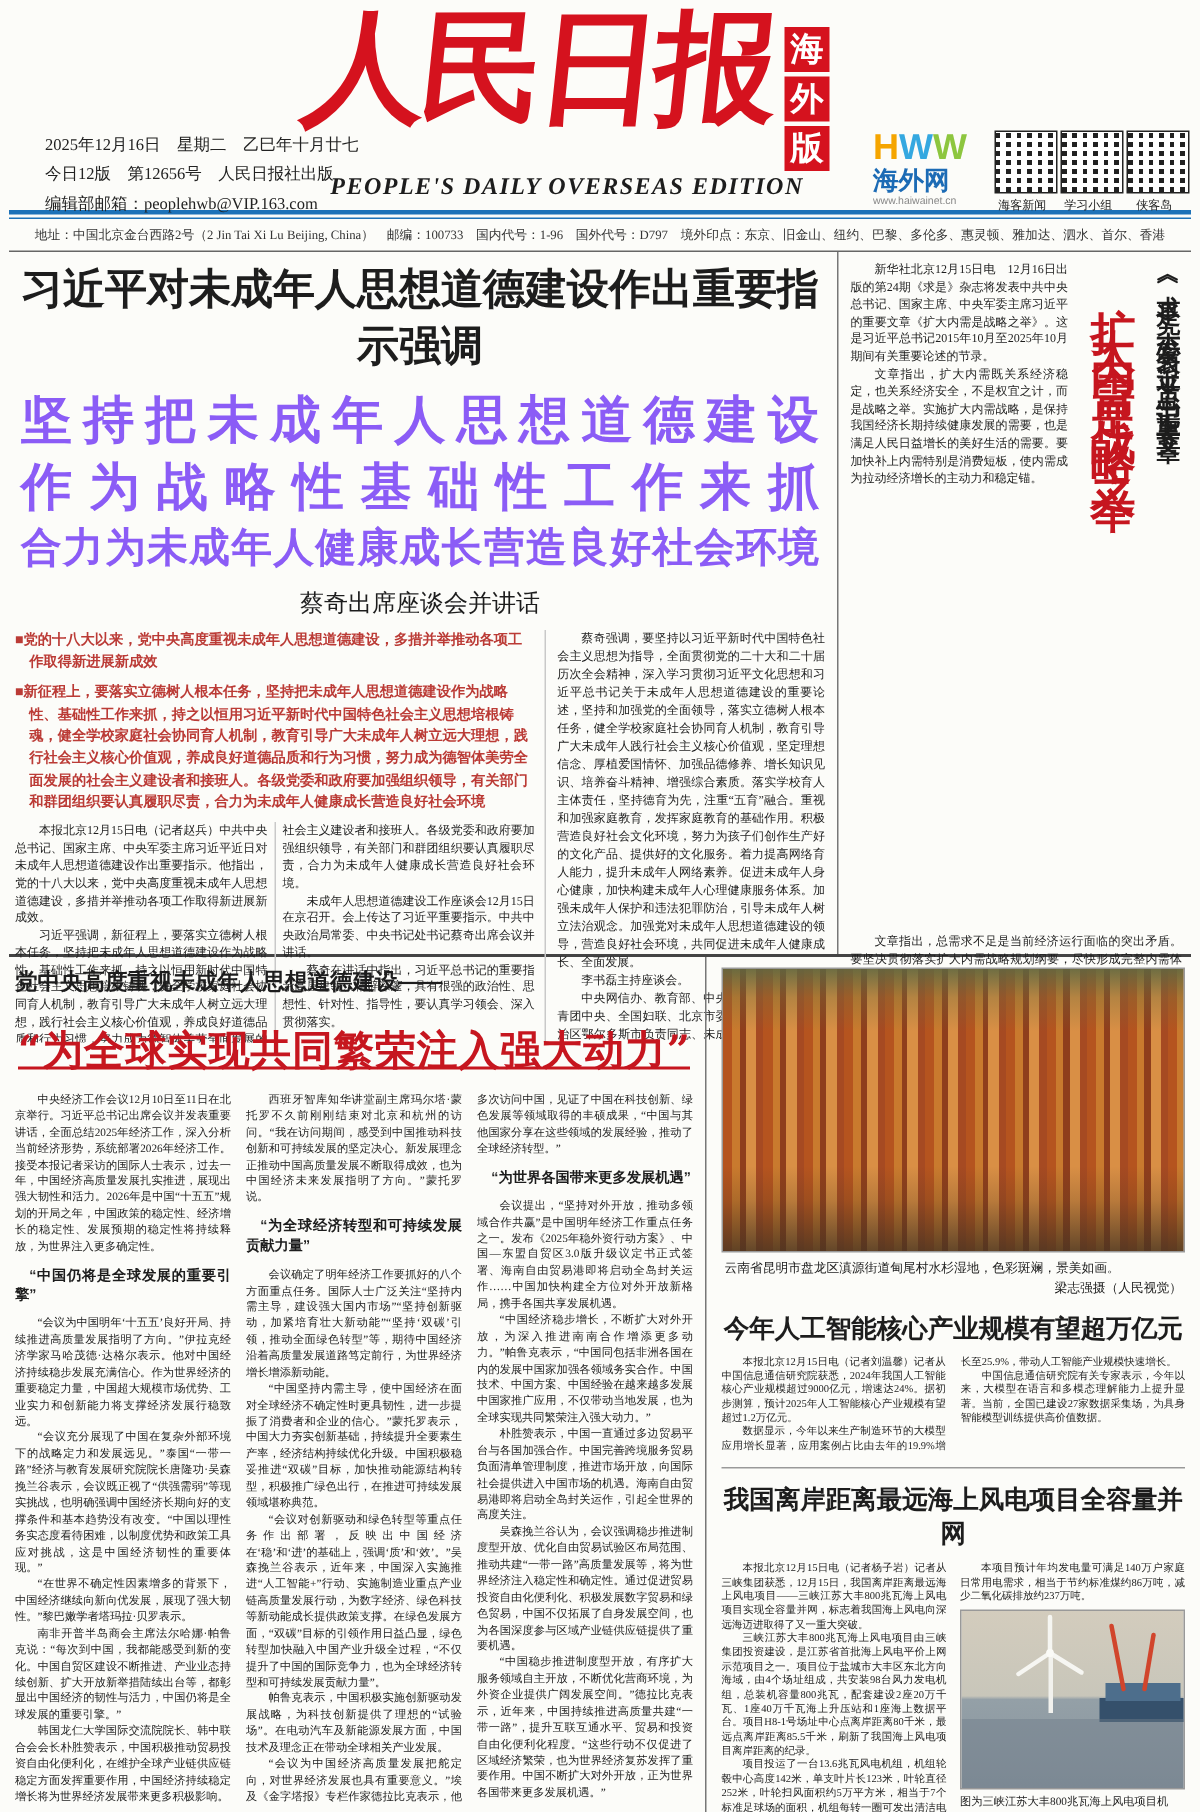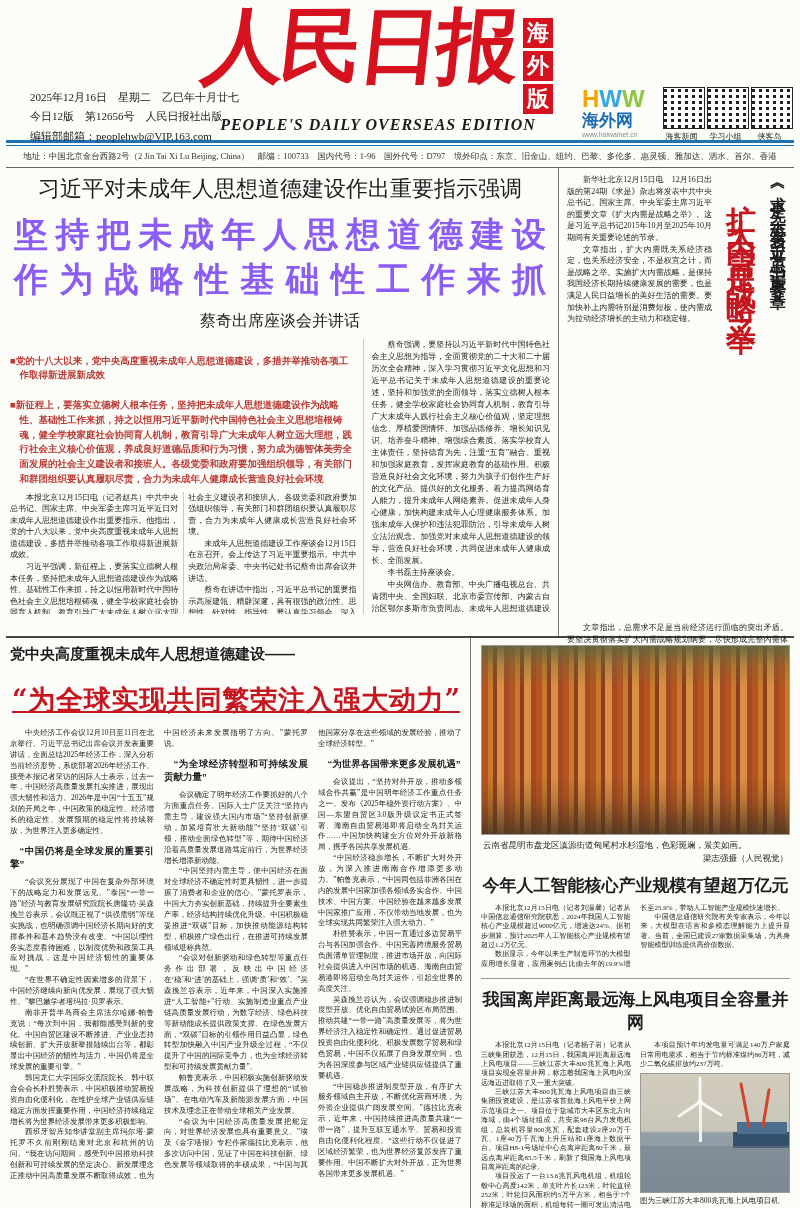--- a/index.html
+++ b/index.html
@@ -30,29 +30,29 @@
      background-image:repeating-linear-gradient(0deg,#111 0 3px,#fff 3px 6px),
                       repeating-linear-gradient(90deg,#111 0 3px,#fff 3px 7px);
      background-blend-mode:screen;}
   .qr-label{font-size:8px;margin-top:2px;font-family:"Liberation Sans",sans-serif;}
   .bluebar{height:3px;background:#1e72b8;margin:0 6px;}
   .bluebar.thin{height:1px;margin-top:2px;}
   .addr{text-align:center;font-size:8.5px;color:#333;padding:5px 0 4px;}
   
   .top{display:flex;height:468px;border-top:1px solid #666;border-bottom:2px solid #444;margin:0 6px;}
   .lead{width:540px;padding:4px 8px 0 4px;border-right:1px solid #777;}
-  .kicker{text-align:center;font-family:"Liberation Sans",sans-serif;font-weight:normal;font-size:22px;margin:2px 0 8px;}
+  .kicker{text-align:center;font-family:"Liberation Sans",sans-serif;font-weight:bold;font-size:28px;margin:2px 0 8px;}
   .red-head{color:#8b5cf6;font-weight:bold;font-family:"DejaVu Serif",serif;
             text-align:justify;text-align-last:justify;line-height:1.32;padding:0 4px;}
   .rh12{font-size:34px;}
   .rh3{font-size:27px;}
   .deck{text-align:center;font-family:"Liberation Sans",sans-serif;font-size:16px;margin:9px 0 7px;}
   .lead-bottom{display:flex;height:275px;overflow:hidden;}
   .lead-left{width:66%;padding-right:6px;}
-  .bullets p{color:#bb3b36;font-weight:bold;font-size:9.5px;line-height:1.55;margin:15px 0 5px;
+  .bullets p{color:#bb3b36;font-weight:bold;font-size:9.5px;line-height:1.55;margin:0 0 5px;
              padding-left:1em;text-indent:-1em;}
   .lead-cols{column-count:2;column-gap:10px;column-rule:1px solid #c9c9c9;
              font-size:8px;line-height:1.45;height:152px;overflow:hidden;margin-top:4px;}
   .lead-cols p,.lead-col3 p,.qs-body p,.qs-bottom p,.econ-cols p,.ai-cols p,.wind-body p{
      margin:0;text-indent:2em;text-align:justify;}
   .lead-col3{width:34%;border-left:1px solid #c9c9c9;padding-left:8px;font-size:8px;line-height:1.5;overflow:hidden;}
   
   .qiushi{flex:1;padding:6px 6px 0 8px;}
   .qs-top{display:flex;}
   .qs-body{flex:1;font-size:8px;line-height:1.45;}
@@ -137,20 +137,21 @@
   </header>
   <div class="bluebar"></div>
   <div class="bluebar thin"></div>
   <div class="addr">地址：中国北京金台西路2号（2 Jin Tai Xi Lu Beijing, China）　邮编：100733　国内代号：1-96　国外代号：D797　境外印点：东京、旧金山、纽约、巴黎、多伦多、惠灵顿、雅加达、泗水、首尔、香港</div>
 
   <section class="top">
     <article class="lead">
       <div class="kicker">习近平对未成年人思想道德建设作出重要指示强调</div>
       <div class="red-head rh12">坚持把未成年人思想道德建设</div>
       <div class="red-head rh12">作为战略性基础性工作来抓</div>
+      <div class="red-head rh3">合力为未成年人健康成长营造良好社会环境</div>
       <div class="deck">蔡奇出席座谈会并讲话</div>
       <div class="lead-bottom">
         <div class="lead-left">
           <div class="bullets">
               <p>■党的十八大以来，党中央高度重视未成年人思想道德建设，多措并举推动各项工作取得新进展新成效</p>
               <p>■新征程上，要落实立德树人根本任务，坚持把未成年人思想道德建设作为战略性、基础性工作来抓，持之以恒用习近平新时代中国特色社会主义思想培根铸魂，健全学校家庭社会协同育人机制，教育引导广大未成年人树立远大理想，践行社会主义核心价值观，养成良好道德品质和行为习惯，努力成为德智体美劳全面发展的社会主义建设者和接班人。各级党委和政府要加强组织领导，有关部门和群团组织要认真履职尽责，合力为未成年人健康成长营造良好社会环境</p>
             </div>
           <div class="lead-cols">
               <p>本报北京12月15日电（记者赵兵）中共中央总书记、国家主席、中央军委主席习近平近日对未成年人思想道德建设作出重要指示。他指出，党的十八大以来，党中央高度重视未成年人思想道德建设，多措并举推动各项工作取得新进展新成效。</p>
               <p>习近平强调，新征程上，要落实立德树人根本任务，坚持把未成年人思想道德建设作为战略性、基础性工作来抓，持之以恒用新时代中国特色社会主义思想培根铸魂，健全学校家庭社会协同育人机制，教育引导广大未成年人树立远大理想，践行社会主义核心价值观，养成良好道德品质和行为习惯，努力成为德智体美劳全面发展的社会主义建设者和接班人。各级党委和政府要加强组织领导，有关部门和群团组织要认真履职尽责，合力为未成年人健康成长营造良好社会环境。</p>
@@ -180,20 +181,21 @@
     </article>
   </section>
 
   <section class="mid">
     <article class="econ">
       <div class="econ-kicker">党中央高度重视未成年人思想道德建设——</div>
       <div class="econ-head">“为全球实现共同繁荣注入强大动力”</div>
       <div class="econ-cols">
           <p>中央经济工作会议12月10日至11日在北京举行。习近平总书记出席会议并发表重要讲话，全面总结2025年经济工作，深入分析当前经济形势，系统部署2026年经济工作。接受本报记者采访的国际人士表示，过去一年，中国经济高质量发展扎实推进，展现出强大韧性和活力。2026年是中国“十五五”规划的开局之年，中国政策的稳定性、经济增长的稳定性、发展预期的稳定性将持续释放，为世界注入更多确定性。</p>
           <p class="econ-sub">“中国仍将是全球发展的重要引擎”</p>
+          <p>“会议为中国明年‘十五五’良好开局、持续推进高质量发展指明了方向。”伊拉克经济学家马哈茂德·达格尔表示。他对中国经济持续稳步发展充满信心。作为世界经济的重要稳定力量，中国超大规模市场优势、工业实力和创新能力将支撑经济发展行稳致远。</p>
           <p>“会议充分展现了中国在复杂外部环境下的战略定力和发展远见。”泰国“一带一路”经济与教育发展研究院院长唐隆功·吴森挽兰谷表示，会议既正视了“供强需弱”等现实挑战，也明确强调中国经济长期向好的支撑条件和基本趋势没有改变。“中国以理性务实态度看待困难，以制度优势和政策工具应对挑战，这是中国经济韧性的重要体现。”</p>
           <p>“在世界不确定性因素增多的背景下，中国经济继续向新向优发展，展现了强大韧性。”黎巴嫩学者塔玛拉·贝罗表示。</p>
           <p>南非开普半岛商会主席法尔哈娜·帕鲁克说：“每次到中国，我都能感受到新的变化。中国自贸区建设不断推进、产业业态持续创新、扩大开放新举措陆续出台等，都彰显出中国经济的韧性与活力，中国仍将是全球发展的重要引擎。”</p>
           <p>韩国龙仁大学国际交流院院长、韩中联合会会长朴胜赞表示，中国积极推动贸易投资自由化便利化，在维护全球产业链供应链稳定方面发挥重要作用，中国经济持续稳定增长将为世界经济发展带来更多积极影响。</p>
           <p>西班牙智库知华讲堂副主席玛尔塔·蒙托罗不久前刚刚结束对北京和杭州的访问。“我在访问期间，感受到中国推动科技创新和可持续发展的坚定决心。新发展理念正推动中国高质量发展不断取得成效，也为中国经济未来发展指明了方向。”蒙托罗说。</p>
           <p class="econ-sub">“为全球经济转型和可持续发展贡献力量”</p>
           <p>会议确定了明年经济工作要抓好的八个方面重点任务。国际人士广泛关注“坚持内需主导，建设强大国内市场”“坚持创新驱动，加紧培育壮大新动能”“坚持‘双碳’引领，推动全面绿色转型”等，期待中国经济沿着高质量发展道路笃定前行，为世界经济增长增添新动能。</p>
           <p>“中国坚持内需主导，使中国经济在面对全球经济不确定性时更具韧性，进一步提振了消费者和企业的信心。”蒙托罗表示，中国大力夯实创新基础，持续提升全要素生产率，经济结构持续优化升级。中国积极稳妥推进“双碳”目标，加快推动能源结构转型，积极推广绿色出行，在推进可持续发展领域堪称典范。</p>
           <p>“会议对创新驱动和绿色转型等重点任务作出部署，反映出中国经济在‘稳’和‘进’的基础上，强调‘质’和‘效’。”吴森挽兰谷表示，近年来，中国深入实施推进“人工智能+”行动、实施制造业重点产业链高质量发展行动，为数字经济、绿色科技等新动能成长提供政策支撑。在绿色发展方面，“双碳”目标的引领作用日益凸显，绿色转型加快融入中国产业升级全过程，“不仅提升了中国的国际竞争力，也为全球经济转型和可持续发展贡献力量”。</p>
           <p>帕鲁克表示，中国积极实施创新驱动发展战略，为科技创新提供了理想的“试验场”。在电动汽车及新能源发展方面，中国技术及理念正在带动全球相关产业发展。</p>

